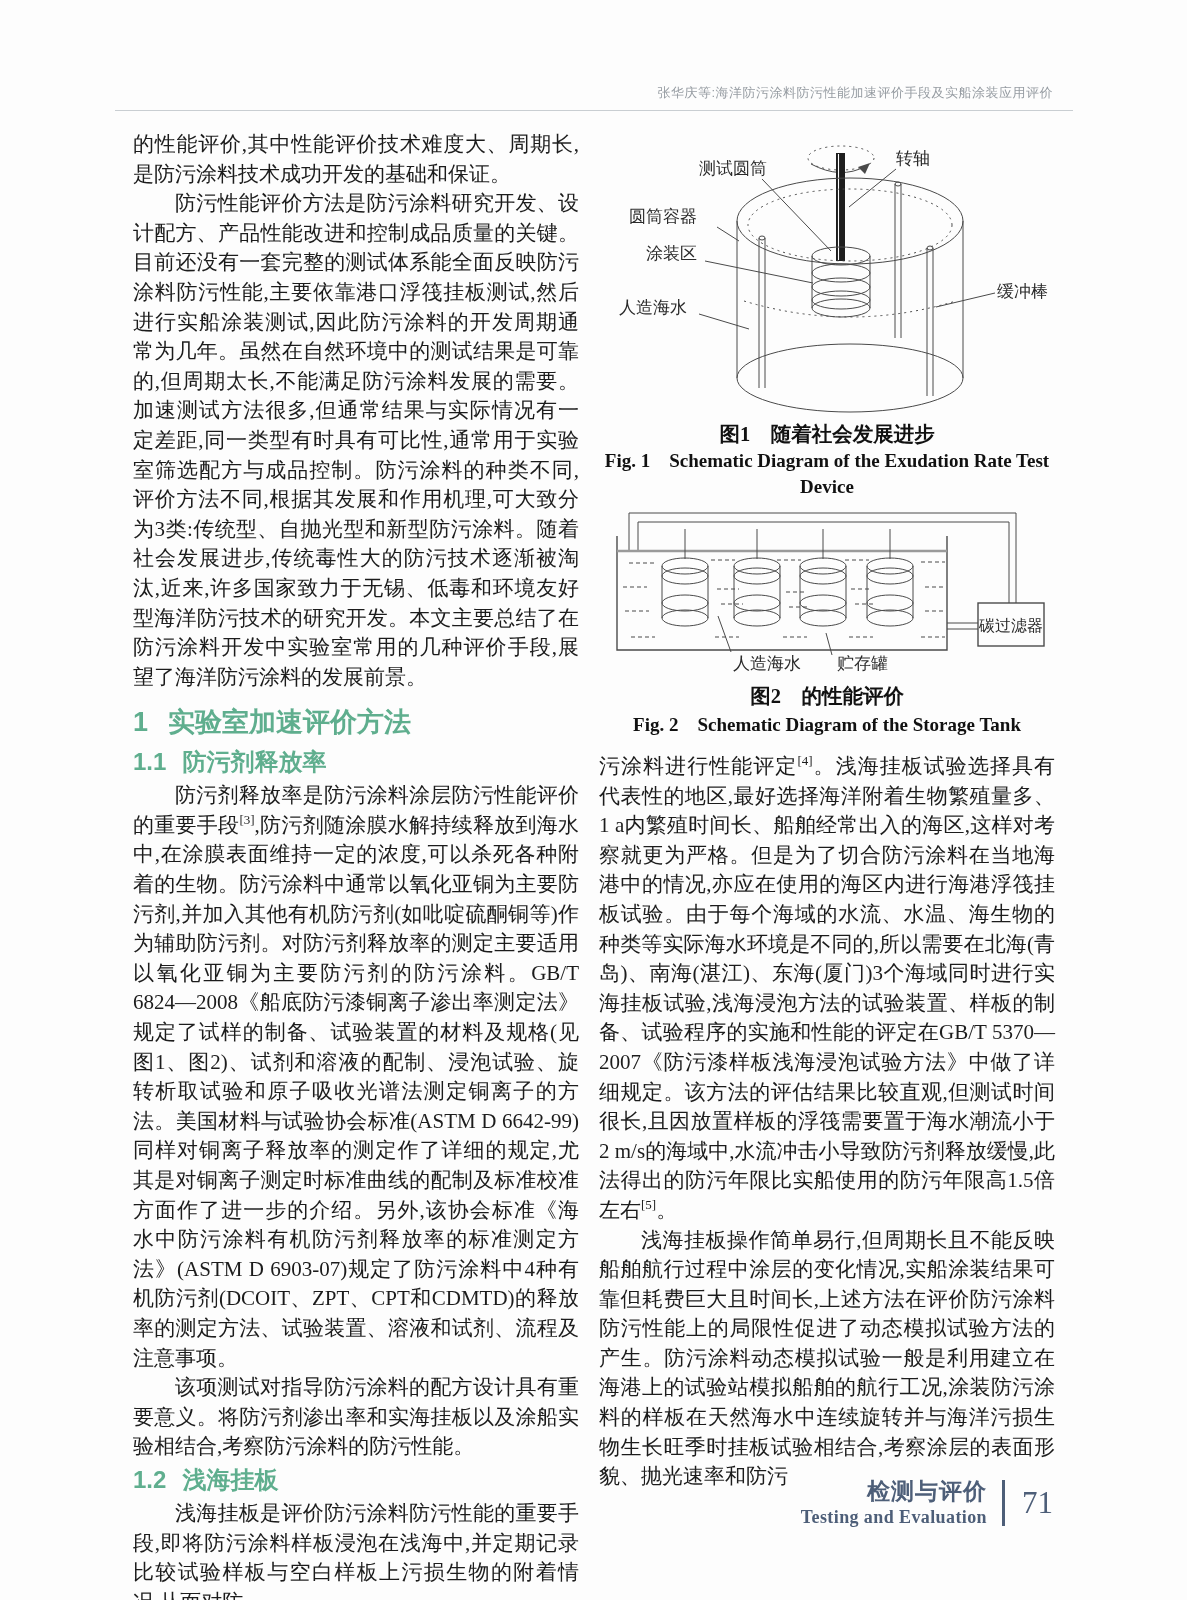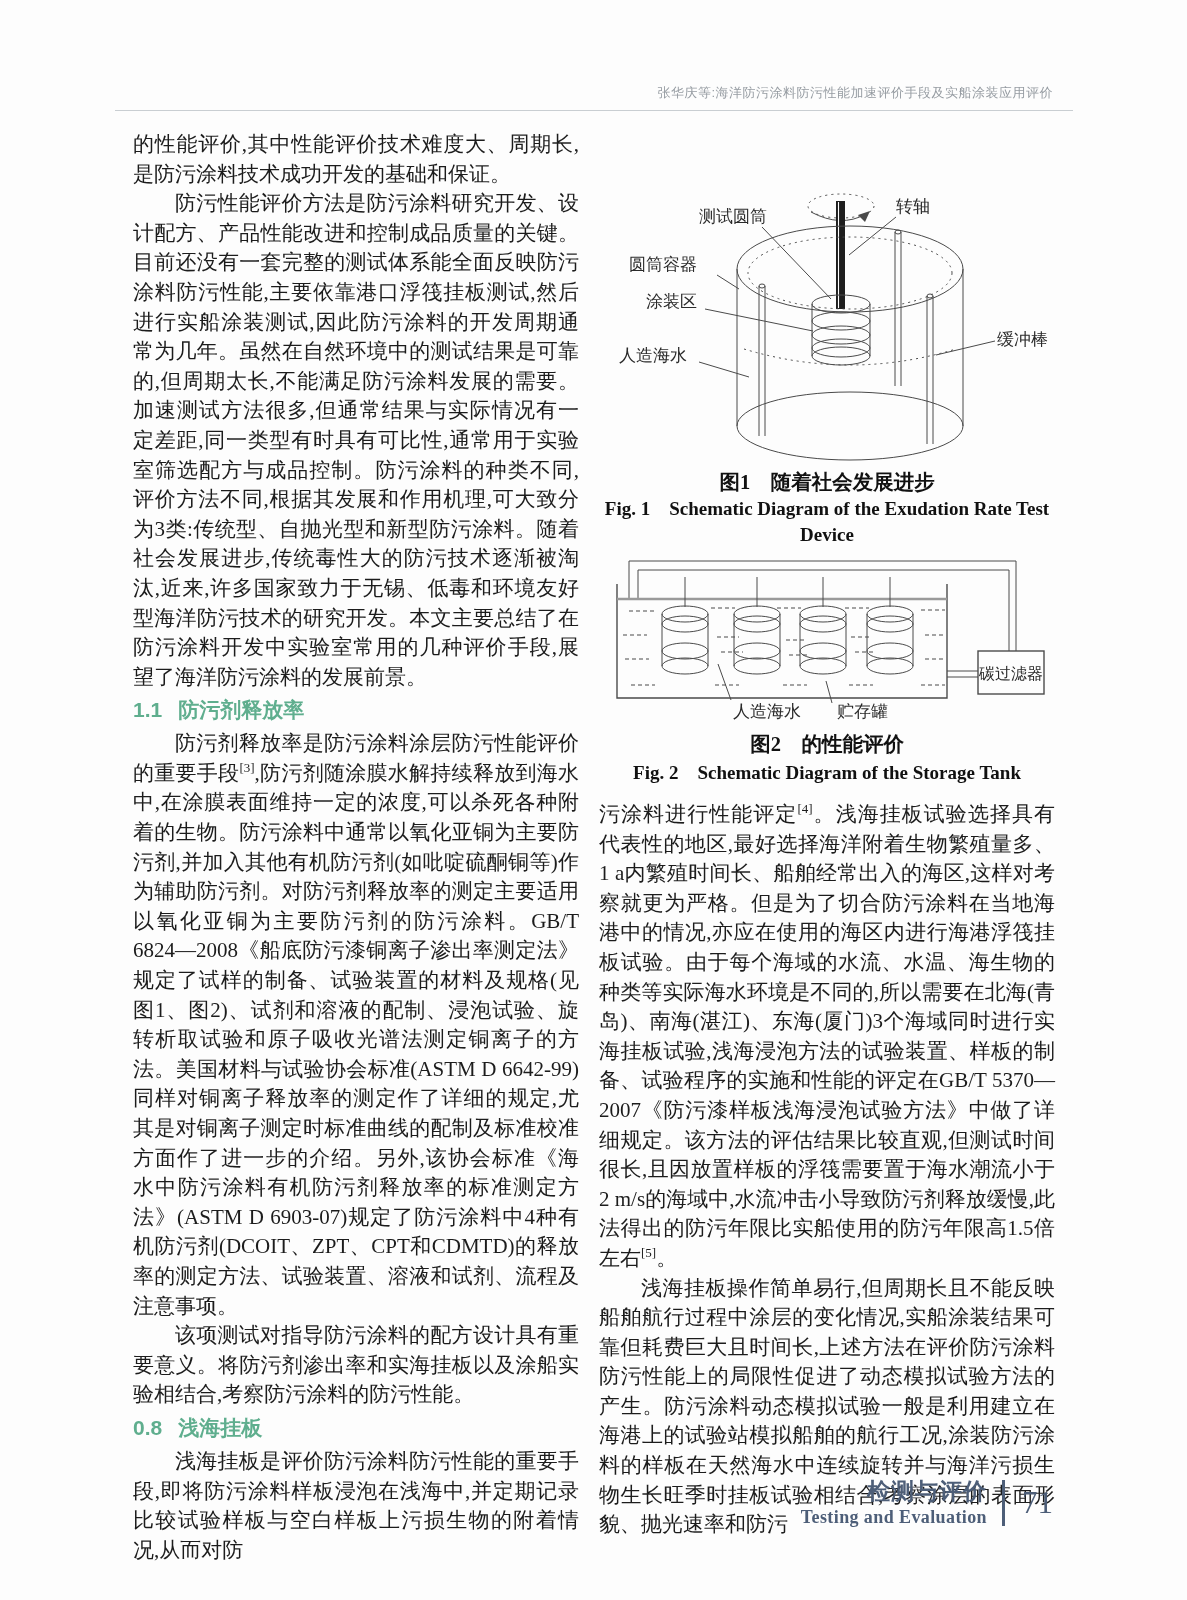--- a/index.html
+++ b/index.html
@@ -8,35 +8,35 @@
     font-family:"Liberation Serif","DejaVu Serif",serif;color:#1c1c1c;overflow:hidden;
   }
   
   .running-title{
     position:absolute;top:84px;right:134px;font-size:13px;letter-spacing:.5px;
     color:#969ca2;font-family:"Liberation Sans","DejaVu Sans",sans-serif;
   }
   .header-rule{position:absolute;top:110px;left:115px;width:958px;height:1px;background:#c9ced2;}
   
   .left-col{position:absolute;left:133px;top:130px;width:446px;}
-  .right-col{position:absolute;left:599px;top:0;width:456px;height:1388px;margin-top:48px;}
+  .right-col{position:absolute;left:599px;top:0;width:456px;height:1388px;}
   .body-p{
     margin:0;font-size:21px;line-height:29.6px;text-align:justify;
     font-family:"Liberation Serif","DejaVu Serif",serif;color:#1c1c1c;
   }
   .body-p.indent{text-indent:2em;}
   .body-p sup{font-size:13px;line-height:0;vertical-align:super;}
   .sec-h1{
     font-family:"Liberation Sans","DejaVu Sans",sans-serif;font-weight:bold;
     font-size:27px;color:#5fae8e;margin:13px 0 9px 0;line-height:34px;
   }
   .sec-h1 .sec-num{margin-right:20px;}
   .sec-h2{
     font-family:"Liberation Sans","DejaVu Sans",sans-serif;font-weight:bold;
-    font-size:21px;color:#5fae8e;margin:4px 0 6px 0;line-height:27px;
+    font-size:24px;color:#5fae8e;margin:4px 0 6px 0;line-height:27px;
   }
   .sec-h2 .sec-num{margin-right:16px;}
   
   .fig-svg{position:absolute;left:0;}
   #fig1{top:133px;}
   #fig2{top:503px;}
   .caption{
     position:absolute;left:0;width:456px;text-align:center;font-weight:bold;color:#111;
     font-family:"Liberation Serif","DejaVu Serif",serif;
   }
@@ -68,24 +68,25 @@
 <body>
 
 <div class="page">
 
   <div class="running-title">张华庆等:海洋防污涂料防污性能加速评价手段及实船涂装应用评价</div>
   <div class="header-rule"></div>
 
   <div class="left-col">
       <p class="body-p">的性能评价,其中性能评价技术难度大、周期长,是防污涂料技术成功开发的基础和保证。</p>
       <p class="body-p indent">防污性能评价方法是防污涂料研究开发、设计配方、产品性能改进和控制成品质量的关键。目前还没有一套完整的测试体系能全面反映防污涂料防污性能,主要依靠港口浮筏挂板测试,然后进行实船涂装测试,因此防污涂料的开发周期通常为几年。虽然在自然环境中的测试结果是可靠的,但周期太长,不能满足防污涂料发展的需要。加速测试方法很多,但通常结果与实际情况有一定差距,同一类型有时具有可比性,通常用于实验室筛选配方与成品控制。防污涂料的种类不同,评价方法不同,根据其发展和作用机理,可大致分为3类:传统型、自抛光型和新型防污涂料。随着社会发展进步,传统毒性大的防污技术逐渐被淘汰,近来,许多国家致力于无锡、低毒和环境友好型海洋防污技术的研究开发。本文主要总结了在防污涂料开发中实验室常用的几种评价手段,展望了海洋防污涂料的发展前景。</p>
+      <div class="sec-h1"><span class="sec-num">1</span><span>实验室加速评价方法</span></div>
       <div class="sec-h2"><span class="sec-num">1.1</span><span>防污剂释放率</span></div>
       <p class="body-p indent">防污剂释放率是防污涂料涂层防污性能评价的重要手段<sup>[3]</sup>,防污剂随涂膜水解持续释放到海水中,在涂膜表面维持一定的浓度,可以杀死各种附着的生物。防污涂料中通常以氧化亚铜为主要防污剂,并加入其他有机防污剂(如吡啶硫酮铜等)作为辅助防污剂。对防污剂释放率的测定主要适用以氧化亚铜为主要防污剂的防污涂料。GB/T 6824—2008《船底防污漆铜离子渗出率测定法》规定了试样的制备、试验装置的材料及规格(见图1、图2)、试剂和溶液的配制、浸泡试验、旋转析取试验和原子吸收光谱法测定铜离子的方法。美国材料与试验协会标准(ASTM D 6642-99)同样对铜离子释放率的测定作了详细的规定,尤其是对铜离子测定时标准曲线的配制及标准校准方面作了进一步的介绍。另外,该协会标准《海水中防污涂料有机防污剂释放率的标准测定方法》(ASTM D 6903-07)规定了防污涂料中4种有机防污剂(DCOIT、ZPT、CPT和CDMTD)的释放率的测定方法、试验装置、溶液和试剂、流程及注意事项。</p>
       <p class="body-p indent">该项测试对指导防污涂料的配方设计具有重要意义。将防污剂渗出率和实海挂板以及涂船实验相结合,考察防污涂料的防污性能。</p>
-      <div class="sec-h2"><span class="sec-num">0.8</span><span>浅海挂板</span></div>
+      <div class="sec-h2"><span class="sec-num">1.2</span><span>浅海挂板</span></div>
       <p class="body-p indent">浅海挂板是评价防污涂料防污性能的重要手段,即将防污涂料样板浸泡在浅海中,并定期记录比较试验样板与空白样板上污损生物的附着情况,从而对防</p>
     </div>
 
   <div class="right-col">
 
     <svg id="fig1" class="fig-svg" width="456" height="285" viewBox="0 0 456 285">
 
       <ellipse class="dash" cx="242" cy="25" rx="33" ry="12"></ellipse>
       <path class="ln" d="M 212 31 Q 242 47 267 33"></path>
       <polygon points="271,30 259,34 266,41" fill="#4a4a4a"></polygon>

